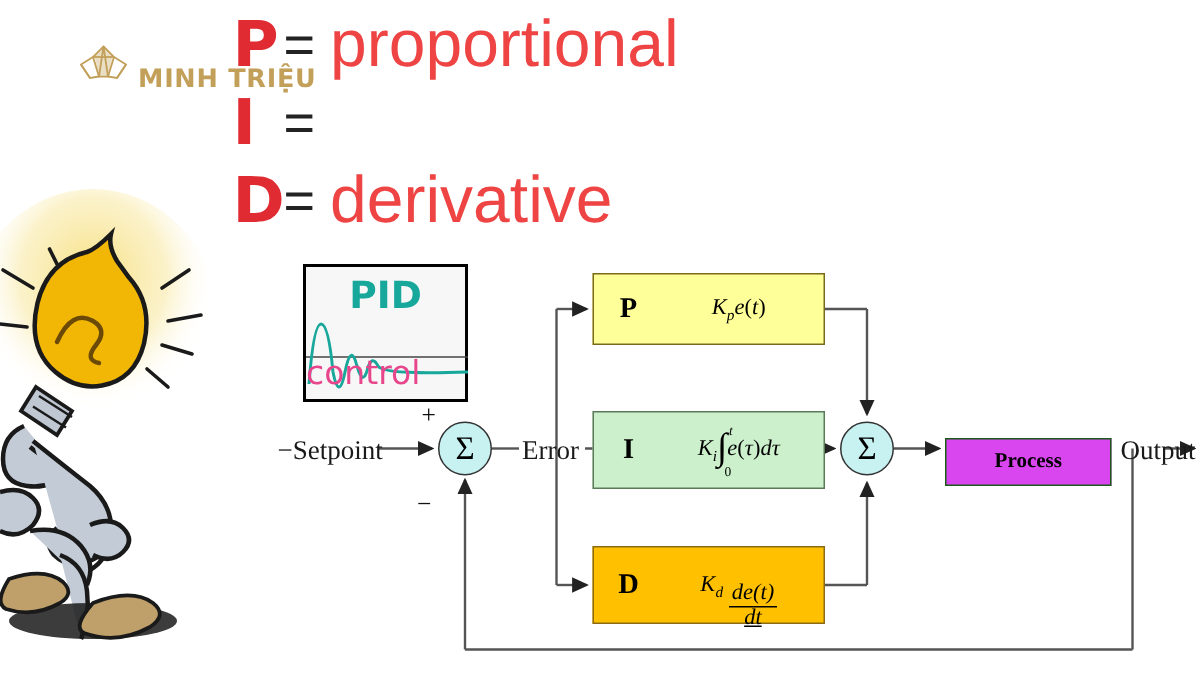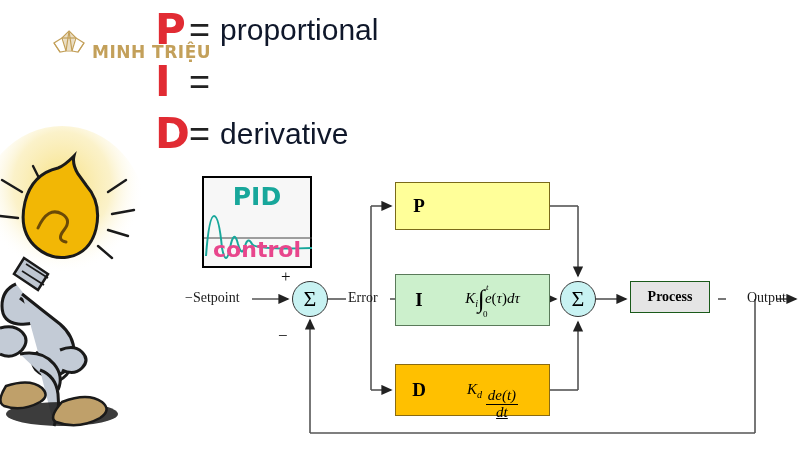--- a/index.html
+++ b/index.html
@@ -15,21 +15,21 @@
 
   
   .legend { position:absolute; left:155px; top:4px; width:420px; }
   .legend-row { height:52px; display:flex; align-items:center; }
   .legend-letter {
     color:#E12B33; font-weight:bold; font-size:42px;
     font-family:"DejaVu Sans", sans-serif; line-height:1;
     width:34px; text-align:left;
   }
   .legend-eq { color:#222; font-size:36px; line-height:1; margin:0 10px 0 0; }
-  .legend-word { color:#0f172a; font-size:30px; line-height:1.05; }
+  .legend-word { color:#ef4444; font-size:44px; line-height:1.05; }
 
   
   .watermark { position:absolute; left:52px; top:28px; display:flex; align-items:flex-end; gap:6px; }
   .wm-text { color:#C3A05A; font-weight:bold; font-size:17px; letter-spacing:.5px;
              font-family:"DejaVu Sans", sans-serif; }
 
   
   .thinker { position:absolute; left:0px; top:118px; width:160px; height:320px; }
 
   
@@ -38,60 +38,60 @@
   .pidlogo {
     position:absolute; left:22px; top:8px; width:110px; height:92px;
     background:#F7F7F7; border:2px solid #000000;
   }
   .pidlogo .pid-t {
     position:absolute; top:4px; left:0; width:100%; text-align:center;
     color:#18A79B; font-weight:bold; font-size:25px;
     font-family:"DejaVu Sans", sans-serif;
   }
   .pidlogo .ctrl-t {
-    position:absolute; bottom:4px; left:0; width:100%; text-align:center;
-    color:#E8468C; font-weight:bold; font-size:22px;
+    position:absolute; bottom:4px; left:0; width:100%; 
+    color:#E8468C; font-weight:normal; font-size:22px;
     font-family:"DejaVu Sans", sans-serif;
   }
 
   .block {
     position:absolute; border:1px solid #7a6a1a;
     display:flex; align-items:center;
   }
   .block .blk-letter {
     font-family:"Liberation Serif", serif; font-weight:bold; font-size:19px;
     color:#000; width:46px; text-align:center; flex:none;
   }
   .block .blk-formula {
     flex:1; text-align:center; font-family:"Liberation Serif", serif;
     font-size:15px; color:#000; padding-right:6px;
   }
   .b-p { left:215px; top:14px;  width:155px; height:48px; background:#FFFF99; }
   .b-i { left:215px; top:106px; width:155px; height:52px; background:#CCF0CC; border-color:#5a7a5a; }
   .b-d { left:215px; top:196px; width:155px; height:52px; background:#FFC000; border-color:#8a6b12; }
 
   .process {
-    position:absolute; left:450px; top:113px; width:80px; height:32px;
-    background:#e5e5e5; border:1px solid #1a5a1a;
+    position:absolute; left:450px; top:124px; width:111px; height:32px;
+    background:#d946ef; border:1px solid #1a5a1a;
     display:flex; align-items:center; justify-content:center;
     font-family:"Liberation Serif", serif; font-weight:bold; font-size:14px; color:#000;
   }
 
   .sum {
     position:absolute; width:36px; height:36px; border-radius:50%;
     background:#C8F2F2; border:1px solid #333;
     display:flex; align-items:center; justify-content:center;
     font-family:"Liberation Serif", serif; font-size:22px; color:#000;
   }
   .sum-1 { left:112px; top:113px; }
   .sum-2 { left:380px; top:113px; }
 
   .lbl {
     position:absolute; font-family:"Liberation Serif", serif;
-    font-size:14px; color:#1a1a1a; white-space:nowrap;
+    font-size:18px; color:#1a1a1a; white-space:nowrap;
   }
   .lbl-setpoint { left:5px;   top:122px; }
   .lbl-error    { left:168px; top:122px; }
   .lbl-output   { left:567px; top:122px; }
   .sign {
     position:absolute; font-family:"Liberation Serif", serif;
     font-size:17px; color:#111;
   }
   .sign-plus  { left:101px; top:99px; }
   .sign-minus { left:98px;  top:158px; }
@@ -250,20 +250,23 @@
 
     <div class="sum sum-1">
       <span>Σ</span>
     </div>
     <div class="sum sum-2">
       <span>Σ</span>
     </div>
 
     <div class="block b-p">
       <span class="blk-letter">P</span>
+      <span class="blk-formula">
+        <span class="it">K</span><span class="sub">p</span><span class="it">e</span>(<span class="it">t</span>)
+      </span>
     </div>
 
     <div class="block b-i">
       <span class="blk-letter">I</span>
       <span class="blk-formula">
         <span class="it">K</span><span class="sub">i</span><span class="intg"><span class="itop">t</span><span class="isign">∫</span><span class="ibot">0</span></span><span class="it">e</span>(<span class="it">τ</span>)<span class="it">dτ</span>
       </span>
     </div>
 
     <div class="block b-d">

